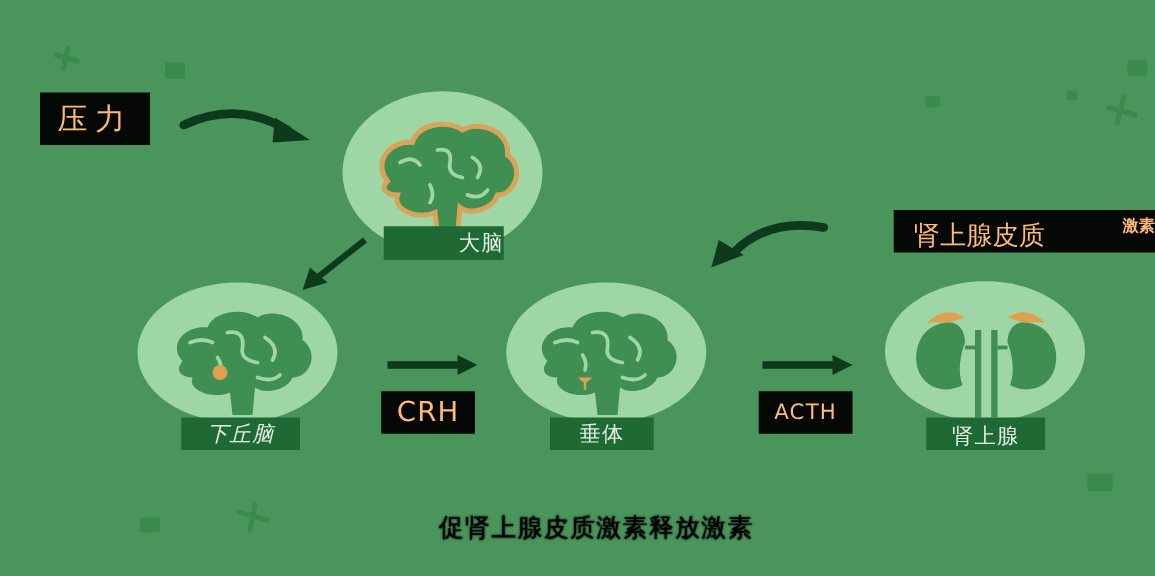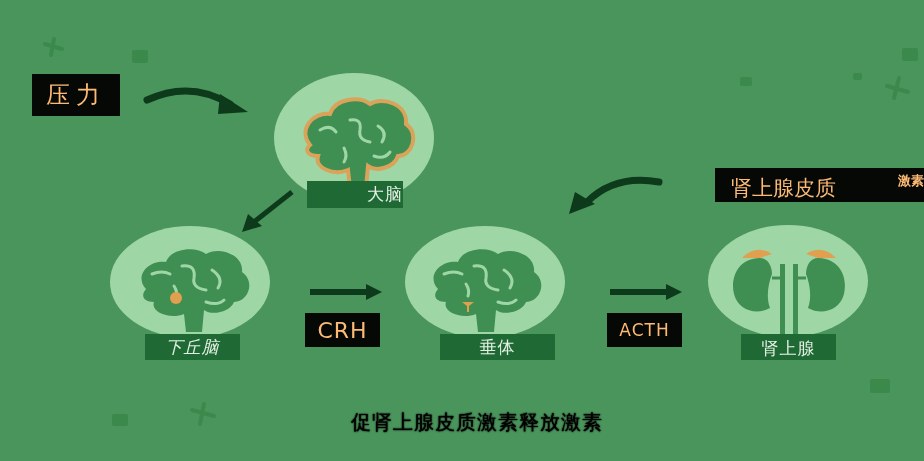--- a/index.html
+++ b/index.html
@@ -83,21 +83,21 @@
 <div class="circle" style="left:405px;top:226px;width:160px;height:112px;"></div>
 <svg style="left:418px;top:244px;" width="130" height="100">
   <path d="M20 45 C8 32 22 16 40 18 C45 4 70 2 80 10 C92 2 118 10 116 28 C130 38 122 58 108 58 C104 68 86 72 78 66 L76 88 L60 88 L58 70 C44 76 24 68 28 58 C18 58 14 52 20 45 Z" fill="#3f8e52"></path>
   <path d="M26 30 Q36 26 44 30" stroke="#9fd6a6" stroke-width="3" fill="none" stroke-linecap="round"></path>
   <path d="M56 22 Q70 20 68 34 Q66 44 80 46" stroke="#9fd6a6" stroke-width="3" fill="none" stroke-linecap="round"></path>
   <path d="M86 26 Q98 34 92 44" stroke="#9fd6a6" stroke-width="3" fill="none" stroke-linecap="round"></path>
   <path d="M48 40 Q52 46 50 52" stroke="#9fd6a6" stroke-width="3" fill="none" stroke-linecap="round"></path>
   <path d="M80 58 Q92 62 98 56" stroke="#9fd6a6" stroke-width="3" fill="none" stroke-linecap="round"></path>
   <path d="M44 58 L56 58 L51 62 L51 68 L49 68 L49 62 Z" fill="#e0a050"></path>
 </svg>
-<div class="node-label" style="left:440px;top:334px;width:115px;height:26px;">
+<div class="node-label" style="left:440px;top:334px;width:83px;height:26px;">
   <span>垂体</span>
 </div>
 
 <svg style="left:608px;top:283px;" width="75" height="18">
   <line x1="2" y1="9" x2="62" y2="9" stroke="#0d3a1a" stroke-width="6"></line>
   <polygon points="58,1 74,9 58,17" fill="#0d3a1a"></polygon>
 </svg>
 <div class="black-label" style="left:607px;top:313px;width:75px;height:34px;font-size:17px;letter-spacing:1px;">
   <span>ACTH</span>
 </div>

